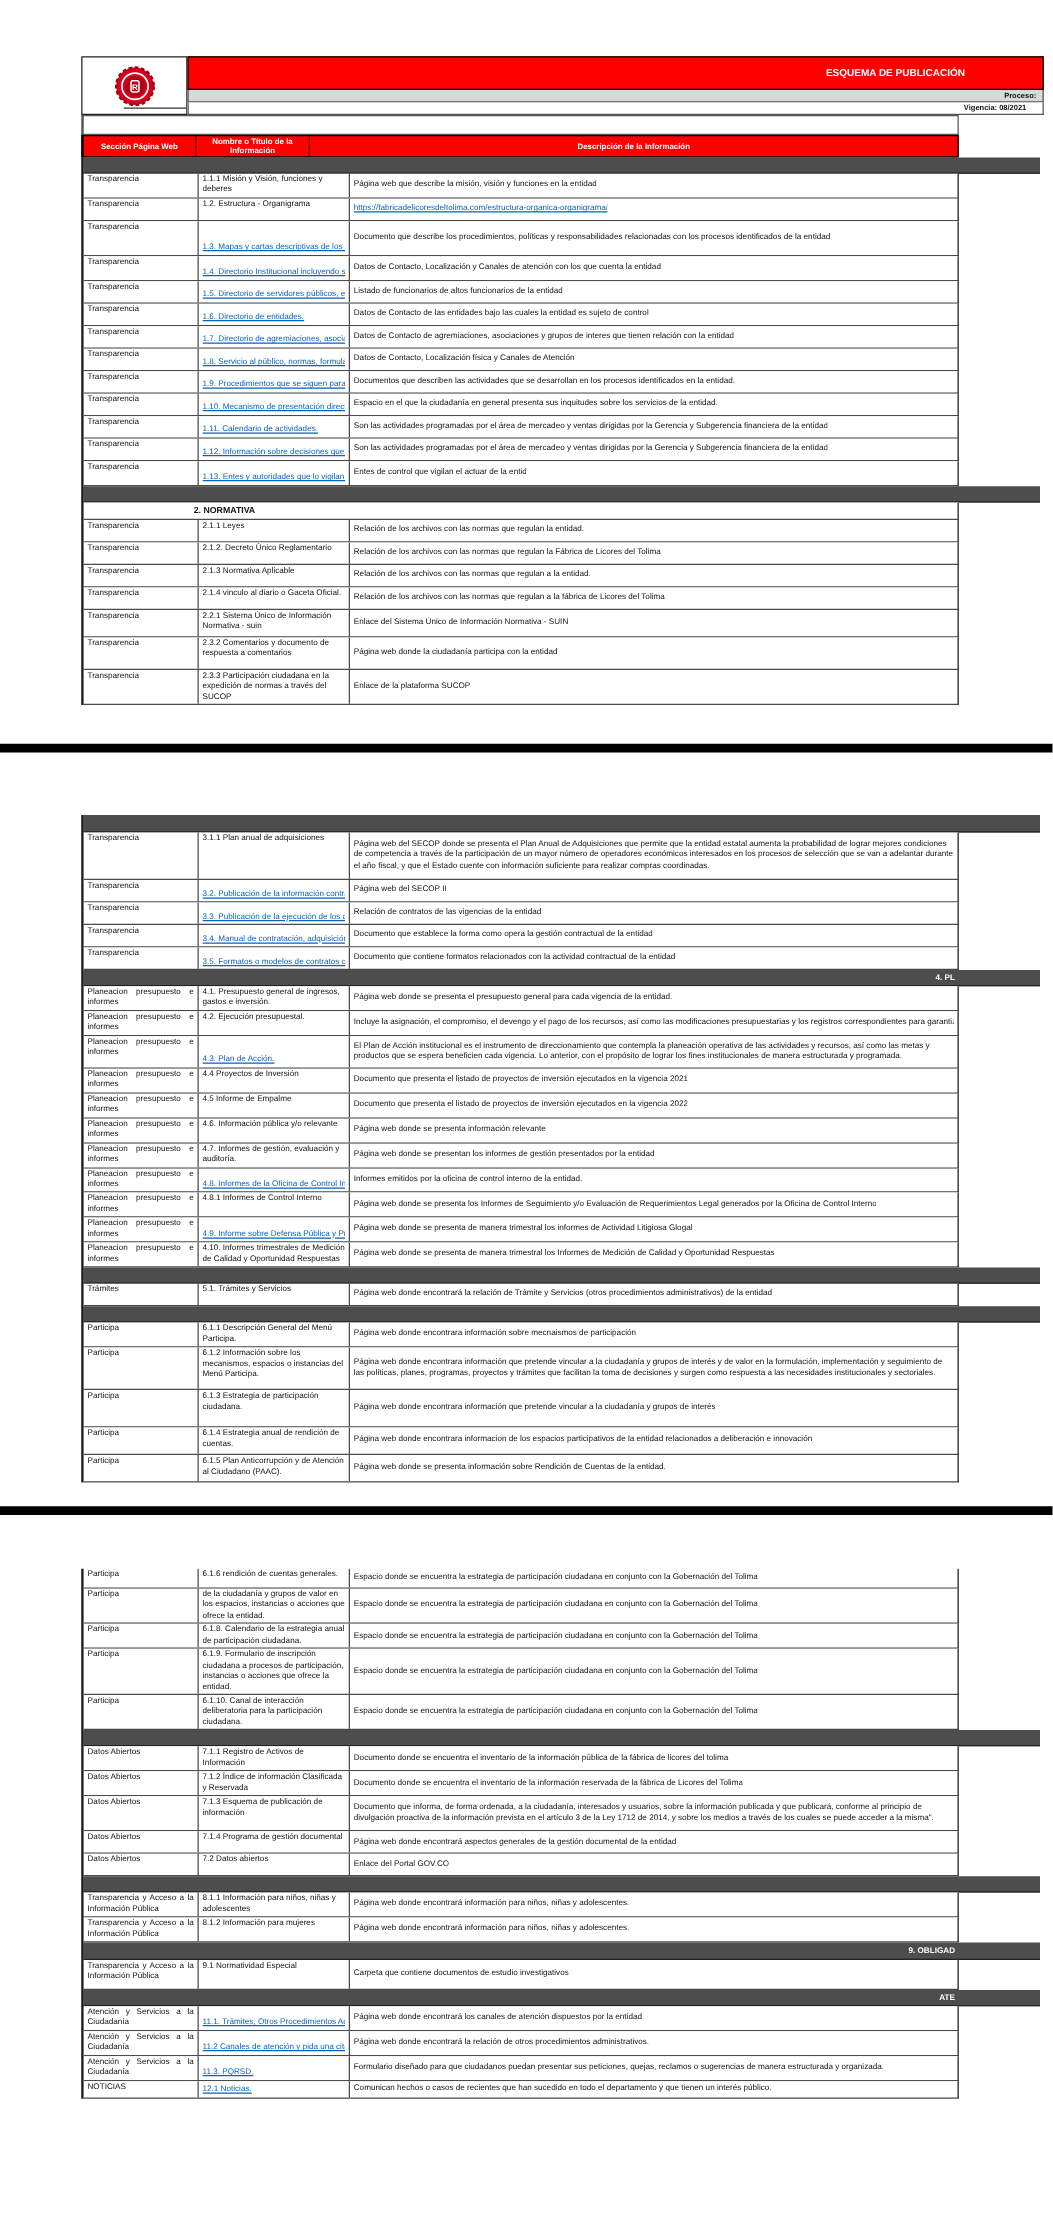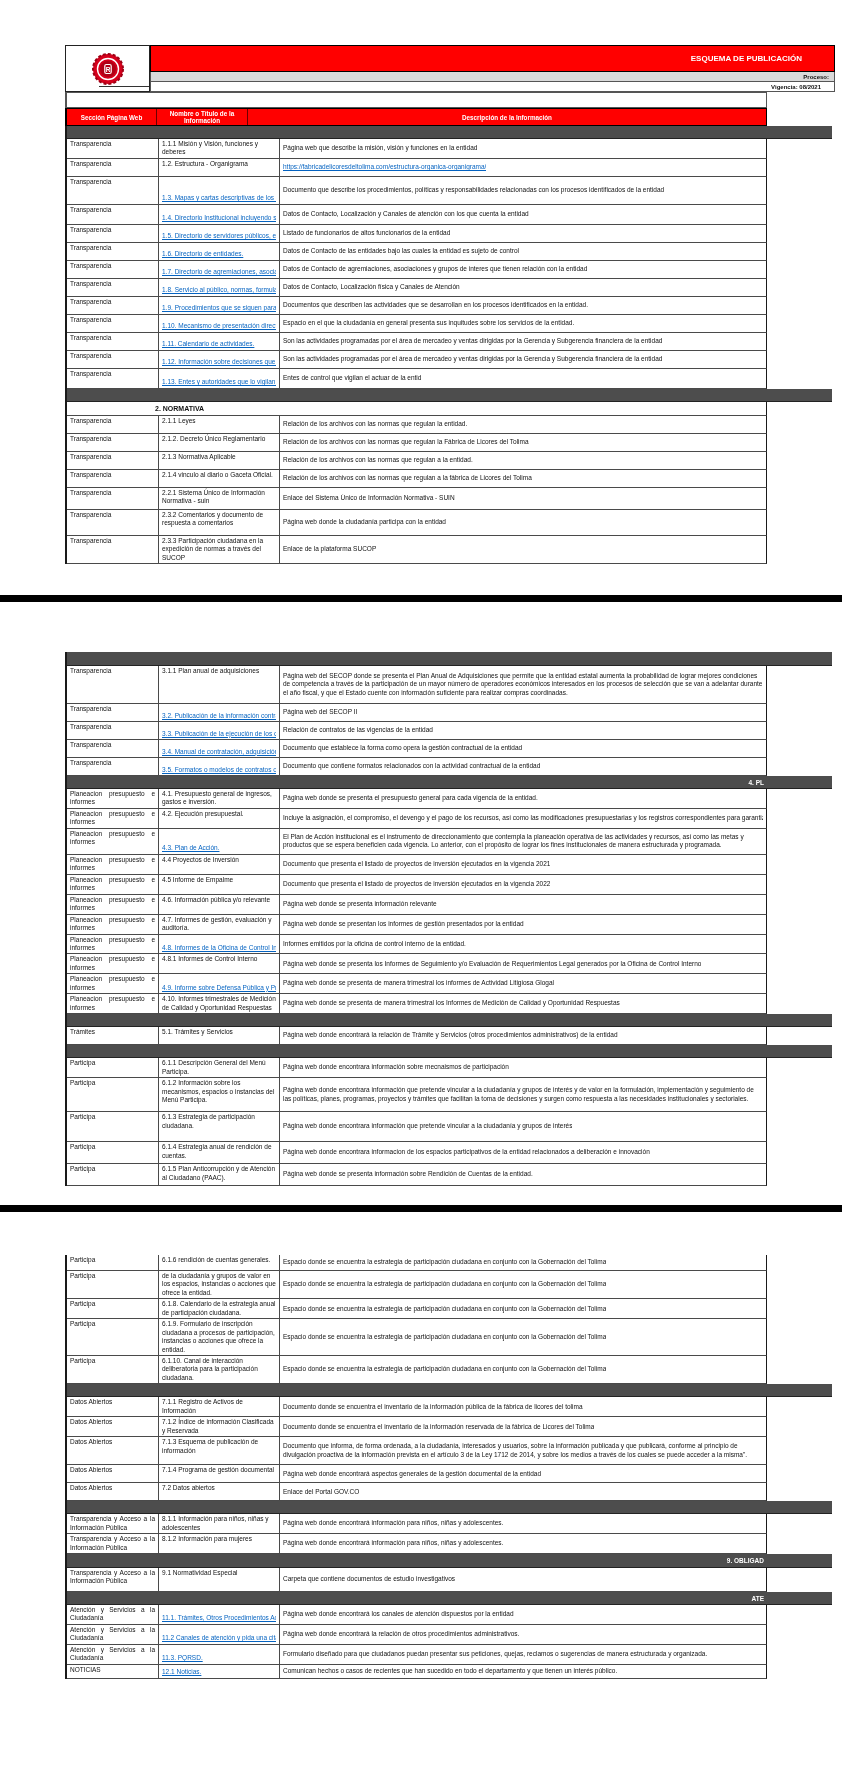--- a/index.html
+++ b/index.html
@@ -7,21 +7,21 @@
     width:842px;height:1785px;position:relative;background:#ffffff;
     font-family:"Liberation Sans", sans-serif;overflow:hidden;color:#111;
   }
   .sheet{position:absolute;left:65px;}
   .sep-bar{position:absolute;left:0;width:842px;height:7px;background:#000;}
   
   .hdr{position:absolute;top:0;left:0;}
   .logo-cell{position:absolute;left:0;top:0;width:85px;height:47px;background:#fff;border:1px solid #222;box-sizing:border-box;display:flex;align-items:center;justify-content:center;}
   .logo-line{position:absolute;left:34px;top:41px;width:50px;border-top:1px solid #333;}
   .title-bar{position:absolute;left:85px;top:0;width:685px;height:27px;background:#FF0000;border:1px solid #000;box-sizing:border-box;
-    color:#fff;font-weight:bold;font-size:8px;display:flex;align-items:center;justify-content:flex-end;padding-right:32px;}
+    color:#fff;font-weight:bold;font-size:8px;display:flex;align-items:center;justify-content:flex-end;padding-right:62px;}
   .proc-row{position:absolute;left:85px;top:27px;width:685px;height:10px;background:#D9D9D9;border:1px solid #555;border-top:none;box-sizing:border-box;
     font-weight:bold;font-size:6px;display:flex;align-items:center;justify-content:flex-end;padding-right:5px;color:#111;}
   .vig-row{position:absolute;left:85px;top:37px;width:685px;height:10px;background:#fff;border:1px solid #555;border-top:none;box-sizing:border-box;
     font-weight:bold;font-size:6px;display:flex;align-items:center;justify-content:flex-end;padding-right:13px;color:#111;}
   .empty-row{position:absolute;left:0;top:47px;width:702px;height:16px;background:#fff;border:1px solid #555;border-left-width:2px;box-sizing:border-box;}
   .col-headers{position:absolute;left:0;top:63px;width:702px;height:18px;display:flex;background:#FF0000;border:1px solid #000;border-left-width:2px;box-sizing:border-box;}
   .ch{color:#fff;font-weight:bold;font-size:6.3px;display:flex;align-items:center;justify-content:center;text-align:center;box-sizing:border-box;border-right:1px solid #6b0000;}
   .ch1{width:90px;}
   .ch2{width:91px;}
   .ch3{flex:1;border-right:none;}

